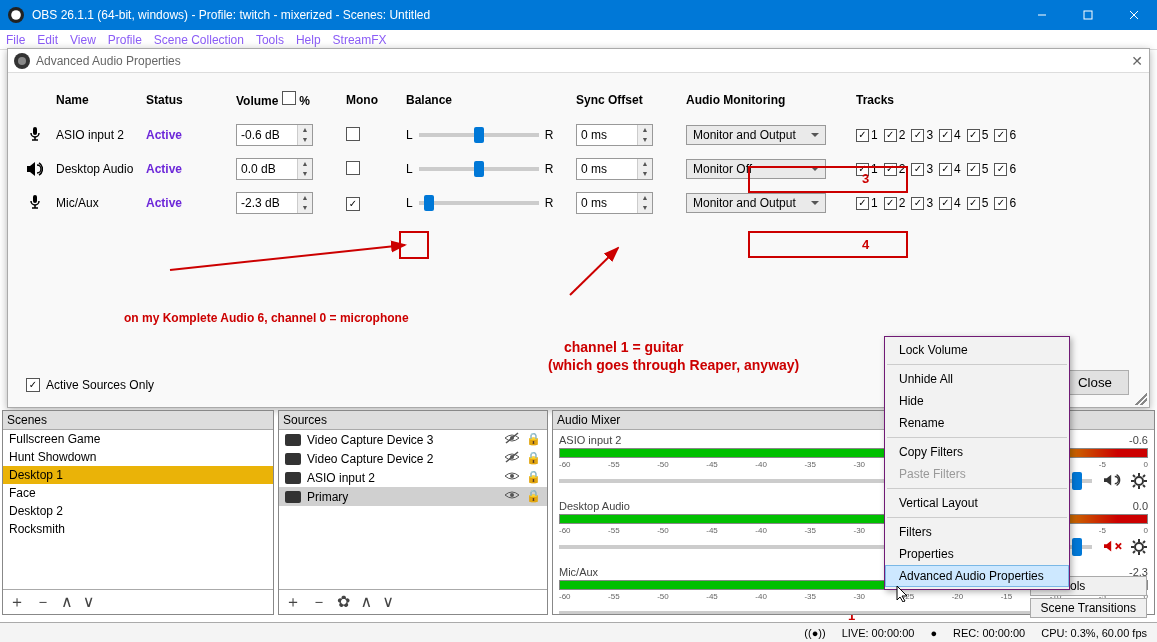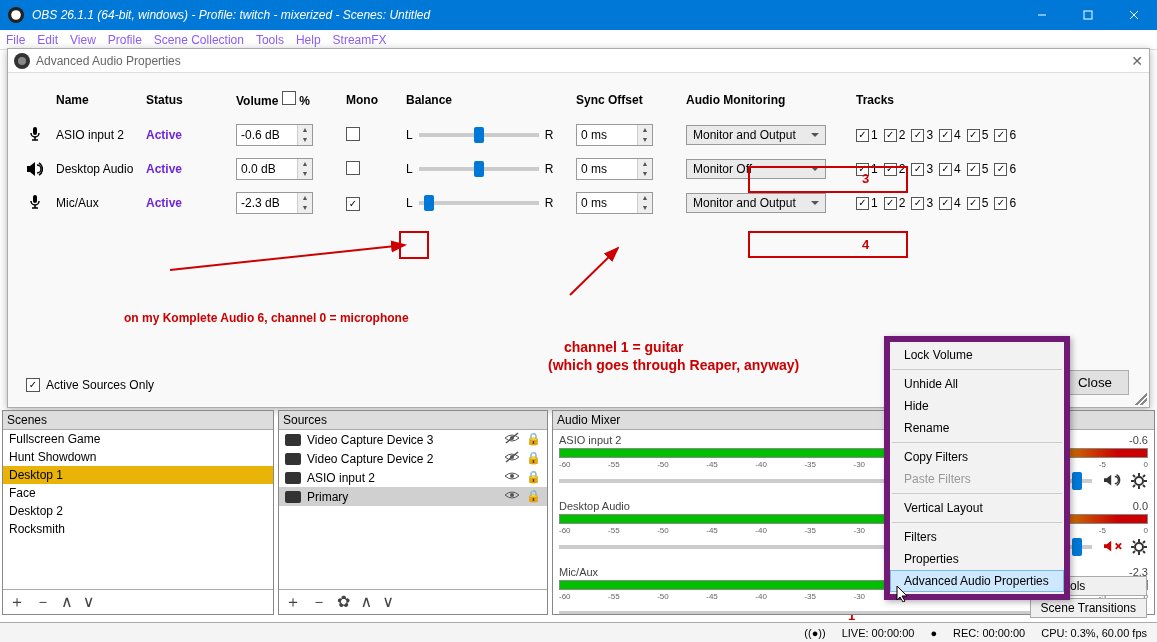--- a/index.html
+++ b/index.html
@@ -1,20 +1,20 @@
 <!DOCTYPE html>
 <html><head>
 <meta charset="utf-8">
 <style>
   * { box-sizing: border-box; }
   body { margin:0; font-family: "Segoe UI", Tahoma, Arial, sans-serif; font-size:12px; color:#000; background:#fff; width:1157px; height:642px; overflow:hidden; position:relative;}
   .titlebar { background:#0078d7; color:#fff; height:30px; display:flex; align-items:center; padding:0 0 0 8px;}
   .titlebar .app-icon { width:16px; height:16px; background:#222; border-radius:50%; margin-right:8px; display:flex; align-items:center; justify-content:center;}
   .titlebar .app-icon svg{width:12px;height:12px;fill:#fff;}
-  .titlebar .title { flex:0 0 auto;font-style:italic;}
+  .titlebar .title { flex:0 0 auto;}
   .titlebar .spacer{flex:1;}
   .win-btn { width:46px; height:30px; display:flex; align-items:center; justify-content:center; color:#fff;}
   .win-btn svg{width:10px;height:10px;stroke:#fff;stroke-width:1;fill:none;}
 
   .menubar{background:#fff; border-bottom:1px solid #ddd; height:20px; display:flex; align-items:center; gap:12px; padding:0 6px;}
   .menubar span{ color:#8b5cf6;}
 
   
   .dlg { position:absolute; top:48px; left:7px; width:1143px; height:360px; background:#f9f9f9; border:1px solid #aaa; box-shadow:0 2px 8px rgba(0,0,0,.3);}
   .dlg-titlebar{height:24px; display:flex; align-items:center; padding:0 6px; color:#666; background:#fff; border-bottom:1px solid #ddd;}
@@ -45,21 +45,21 @@
   .active-only{position:absolute;left:18px;bottom:15px;display:flex;align-items:center;gap:6px;}
   .btn{background:#e1e1e1;border:1px solid #adadad;padding:4px 16px;}
   .close-btn{position:absolute;right:20px;bottom:12px;}
 
   
   .redbox{position:absolute;border:2px solid #c00;pointer-events:none;}
   .redtext{position:absolute;color:#c00;font-weight:bold;pointer-events:none;}
   .redline{position:absolute;pointer-events:none;}
 
   
-  .ctxmenu{position:absolute;left:884px;top:336px;width:186px;background:#f2f2f2;border:6px solid #701a75;box-shadow:2px 2px 6px rgba(0,0,0,0.3);padding:2px 0;z-index:100;}
+  .ctxmenu{position:absolute;left:884px;top:336px;width:186px;background:#f2f2f2;border:1px solid #701a75;box-shadow:2px 2px 6px rgba(0,0,0,0.3);padding:2px 0;z-index:100;}
   .ctxmenu .item{padding:4px 14px;}
   .ctxmenu .disabled{color:#999;}
   .ctxmenu .sep{height:1px;background:#ccc;margin:3px 2px;}
   .ctxmenu .hilite{background:#cde8ff;border:1px solid #7ab8e6;padding:3px 13px;}
 
   
   .panels{position:absolute;top:410px;left:2px;right:2px;height:205px;display:flex;gap:4px;}
   .panel{border:1px solid #888;display:flex;flex-direction:column;}
   .panel-title{background:#ddd;border-bottom:1px solid #aaa;padding:2px 4px;font-size:12px;}
   .scenes{width:272px;}

